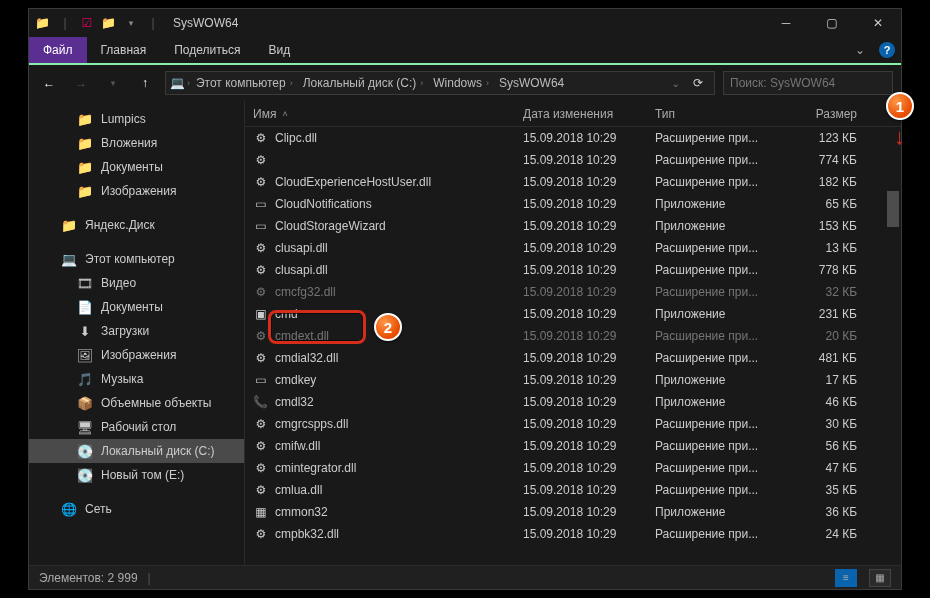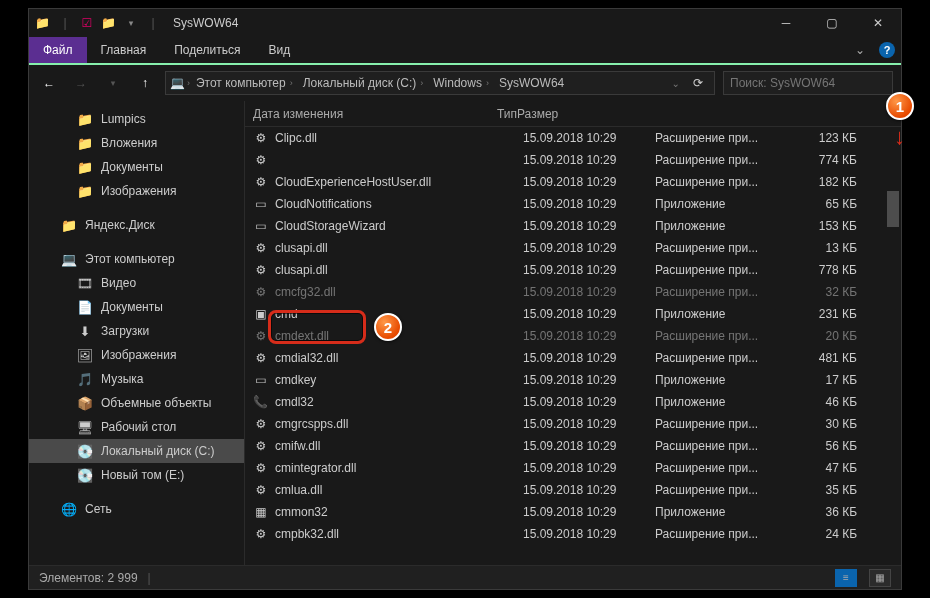--- a/index.html
+++ b/index.html
@@ -40,22 +40,22 @@
 .nav-item.l2 { padding-left: 48px; }
 .nav-item.sel { background: #4a4a4a; }
 .nav-item .ico { width: 16px; height: 16px; display: inline-flex; align-items: center; justify-content: center; font-size: 13px; }
 .nav-group-gap { height: 10px; }
 
 
 .filepane { flex: 1; display: flex; flex-direction: column; color: #ccc; font-size: 12px; position: relative; }
 .cols { height: 26px; display: flex; align-items: center; border-bottom: 1px solid #2b2b2b; color: #aaa; padding-left: 8px; }
 .col-name { width: 270px; display: flex; align-items: center; gap: 6px;}
 .col-date { width: 132px; }
-.col-type { width: 132px; text-align: right; }
-.col-size { width: 70px; }
+.col-type { width: 132px; }
+.col-size { width: 70px; text-align: right; }
 .sort-arrow { font-size: 9px; color: #888; }
 .rows { flex: 1; overflow: hidden; }
 .row { height: 22px; display: flex; align-items: center; padding-left: 8px; }
 .row .cell-name { width: 270px; display: flex; align-items: center; gap: 6px; overflow: hidden; white-space: nowrap; }
 .row .cell-date { width: 132px; white-space: nowrap; }
 .row .cell-type { width: 132px; white-space: nowrap; overflow: hidden; text-overflow: ellipsis; }
 .row .cell-size { width: 70px; text-align: right; white-space: nowrap; }
 .row .fico { width: 16px; height: 16px; display: inline-flex; align-items: center; justify-content: center; font-size: 12px; }
 .row.hidden-top { opacity: 0.5; }
 
@@ -202,20 +202,24 @@
           <span>Новый том (E:)</span>
         </div>
         <div class="nav-group-gap"></div>
         <div class="nav-item">
           <span class="ico">🌐</span>
           <span>Сеть</span>
         </div>
       </div>
     <div class="filepane">
       <div class="cols">
+        <div class="col-name">
+            <span>Имя</span> 
+            <span class="sort-arrow">˄</span>
+          </div>
         <div class="col-date">Дата изменения</div>
         <div class="col-type">Тип</div>
         <div class="col-size">Размер</div>
       </div>
       <div class="rows" id="rows">
           <div class="row">
     <div class="cell-name">
               <span class="fico">⚙</span>
               <span>Clipc.dll</span>
             </div>

